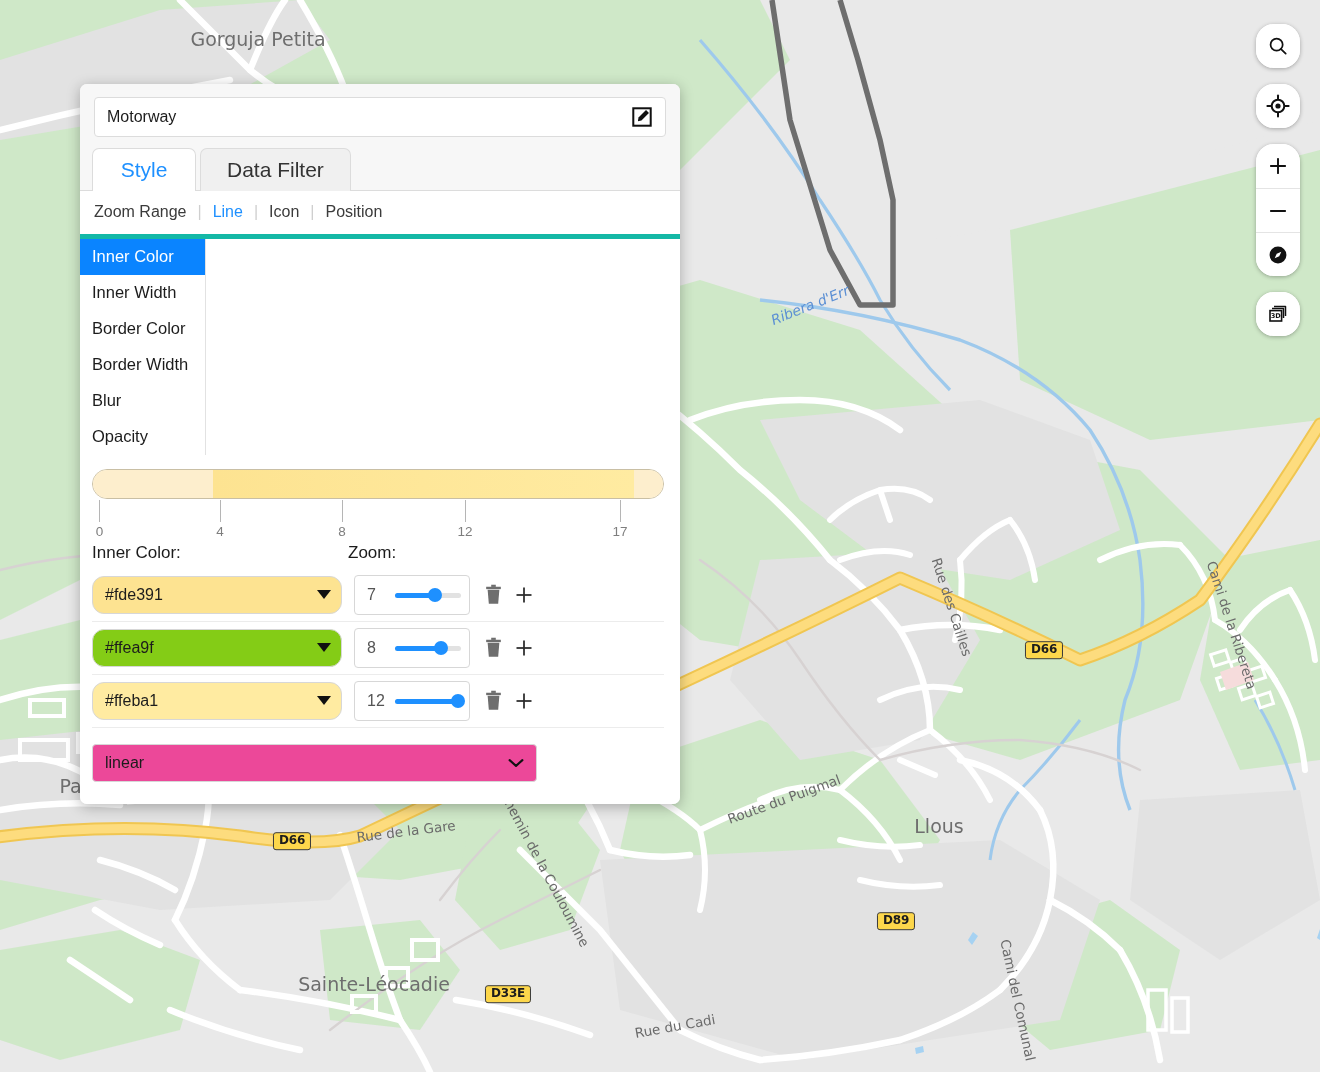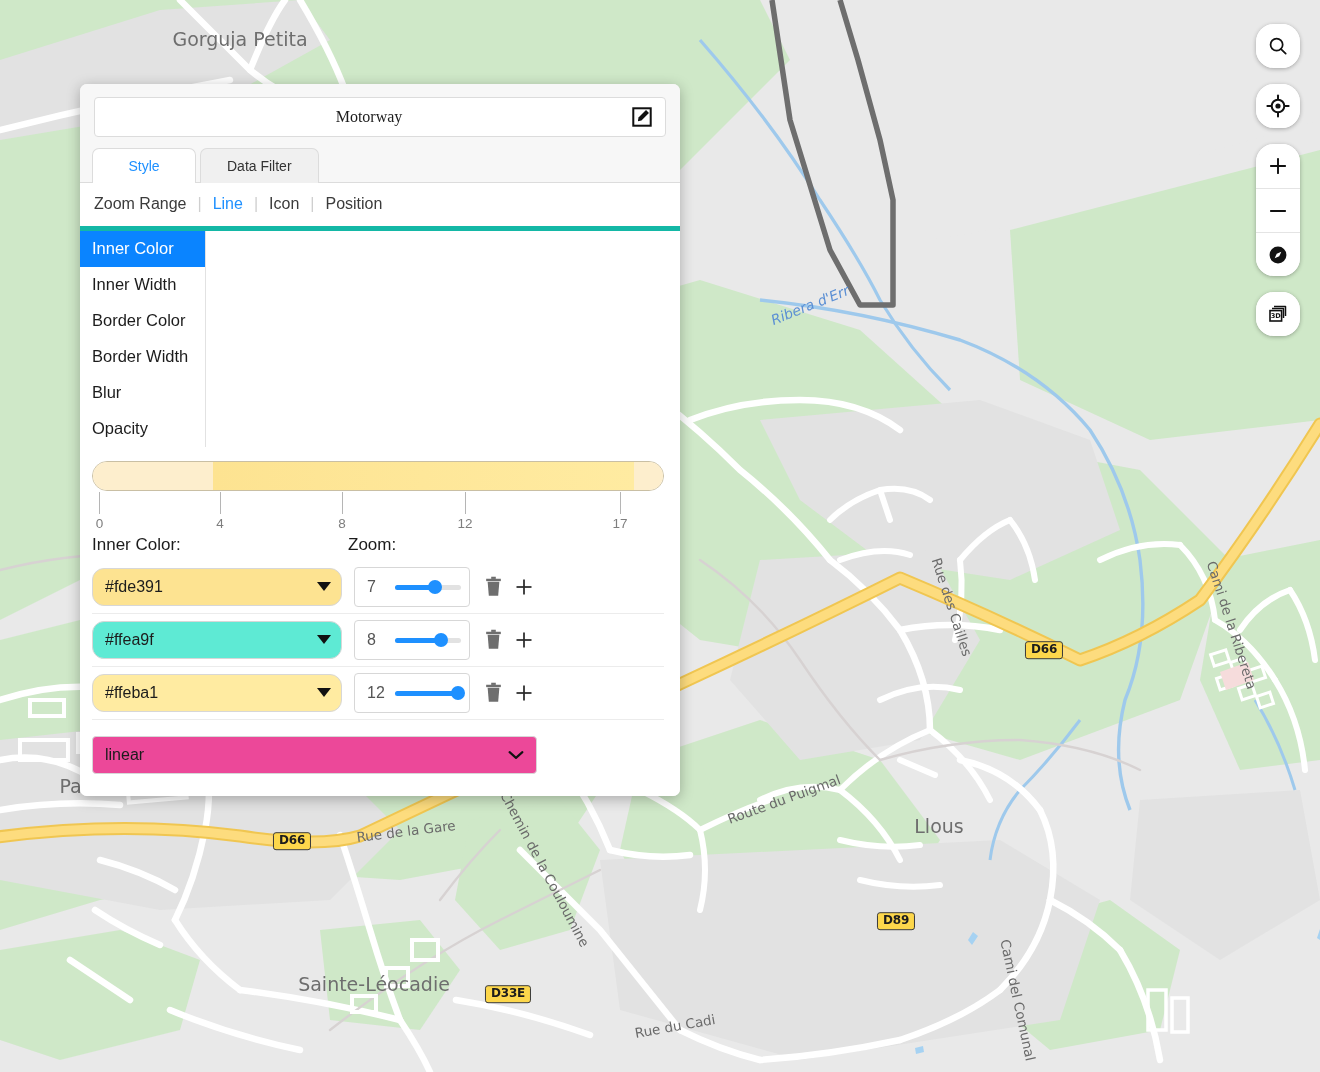--- a/index.html
+++ b/index.html
@@ -71,34 +71,33 @@
     overflow: hidden;
   }
   .panel-titlebar { padding: 13px 14px 11px 14px; background: #f7f7f7; }
   .title-input {
     display: flex; align-items: center;
     background: #fff; border: 1px solid #dcdcdc; border-radius: 4px;
     height: 40px; padding: 0 12px;
   }
   .title-input-text {
     flex: 1; font-size: 16px; color: #1c1c1c;
-    font-family: Liberation Serif, serif;
-    text-align: center;
+    font-family: Liberation Sans, sans-serif;
   }
   .edit-icon { width: 22px; height: 22px; cursor: pointer; display:block; }
 
   .tabbar { display: flex; padding: 0 12px; gap: 4px; background: #f7f7f7; position: relative; }
   .tabbar::after {
     content: ""; position: absolute; left: 0; right: 0; bottom: 0;
     height: 1px; background: #dcdcdc;
   }
   .tab {
     position: relative; z-index: 2;
     padding: 9px 26px 9px 26px;
-    font-size: 14px;
+    font-size: 21px;
     border: 1px solid #dcdcdc; border-bottom: none;
     border-radius: 7px 7px 0 0;
     background: #f0f0f0;
     color: #333;
     cursor: pointer;
     min-width: 104px; text-align: center;
   }
   .tab.active { background: #fff; color: #1e90ff; }
   .tab.active::after {
     content:""; position:absolute; left:0; right:0; bottom:-1px; height:2px; background:#fff;
@@ -361,21 +360,21 @@
         <rect x="1148" y="990" width="18" height="40"></rect>
         <rect x="1172" y="998" width="16" height="34"></rect>
       </g>
 
       <path d="M96,786 l10,-3 l2,6 l-10,3 z" fill="#a6d2f2"></path>
       <path d="M968,940 l5,-8 l5,4 l-6,9 z" fill="#a6d2f2"></path>
       <path d="M915,1048 l8,-2 l1,6 l-8,2 z" fill="#a6d2f2"></path>
       <path d="M1317,938 l3,-9 l3,2 l-3,9 z" fill="#a6d2f2"></path>
     </svg>
 
-    <div class="maplabel label-place" style="left:240px; top:39px; transform:translate(-50%,-50%);">Gorguja Petita</div>
+    <div class="maplabel label-place" style="left:258px; top:39px; transform:translate(-50%,-50%);">Gorguja Petita</div>
     <div class="maplabel label-place" style="left:85px; top:786px; transform:translate(-50%,-50%);">Palau</div>
     <div class="maplabel label-place" style="left:939px; top:826px; transform:translate(-50%,-50%);">Llous</div>
     <div class="maplabel label-place" style="left:374px; top:984px; transform:translate(-50%,-50%);">Sainte-Léocadie</div>
 
     <div class="maplabel label-water" style="left:810px; top:305px; transform:translate(-50%,-50%) rotate(-22deg);">Ribera d'Err</div>
     <div class="maplabel label-street" style="left:952px; top:607px; transform:translate(-50%,-50%) rotate(72deg);">Rue des Cailles</div>
     <div class="maplabel label-street" style="left:1232px; top:625px; transform:translate(-50%,-50%) rotate(72deg);">Cami de la Ribereta</div>
     <div class="maplabel label-street" style="left:784px; top:799px; transform:translate(-50%,-50%) rotate(-20deg);">Route du Puigmal</div>
     <div class="maplabel label-street" style="left:406px; top:831px; transform:translate(-50%,-50%) rotate(-7deg);">Rue de la Gare</div>
     <div class="maplabel label-street" style="left:545px; top:869px; transform:translate(-50%,-50%) rotate(62deg);">Chemin de la Couloumine</div>
@@ -544,21 +543,21 @@
             <span class="icon-btn">
               <svg width="20" height="20" viewBox="0 0 24 24">
                 <line x1="12" y1="3" x2="12" y2="21" stroke="#2b2b2b" stroke-width="2.1"></line>
                 <line x1="3" y1="12" x2="21" y2="12" stroke="#2b2b2b" stroke-width="2.1"></line>
               </svg>
             </span>
           </div>
         </div>
 
         <div class="stop-row">
-          <div class="color-select" style="background:#5eead4;">
+          <div class="color-select" style="background:#84cc16;">
             <span class="val">#ffea9f</span>
             <span class="caret-down"></span>
           </div>
           <div class="zoom-box">
             <span class="zoom-num">8</span>
             <span class="mini-slider">
               <span class="mini-track"></span>
               <span class="mini-fill" style="width:70%;"></span>
               <span class="mini-thumb" style="left:70%;"></span>
             </span>

